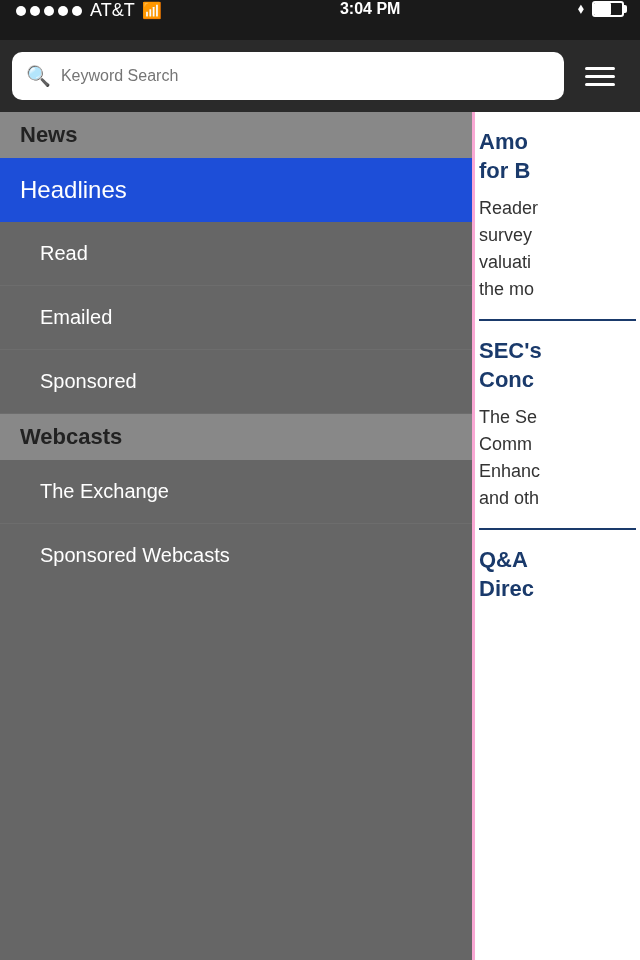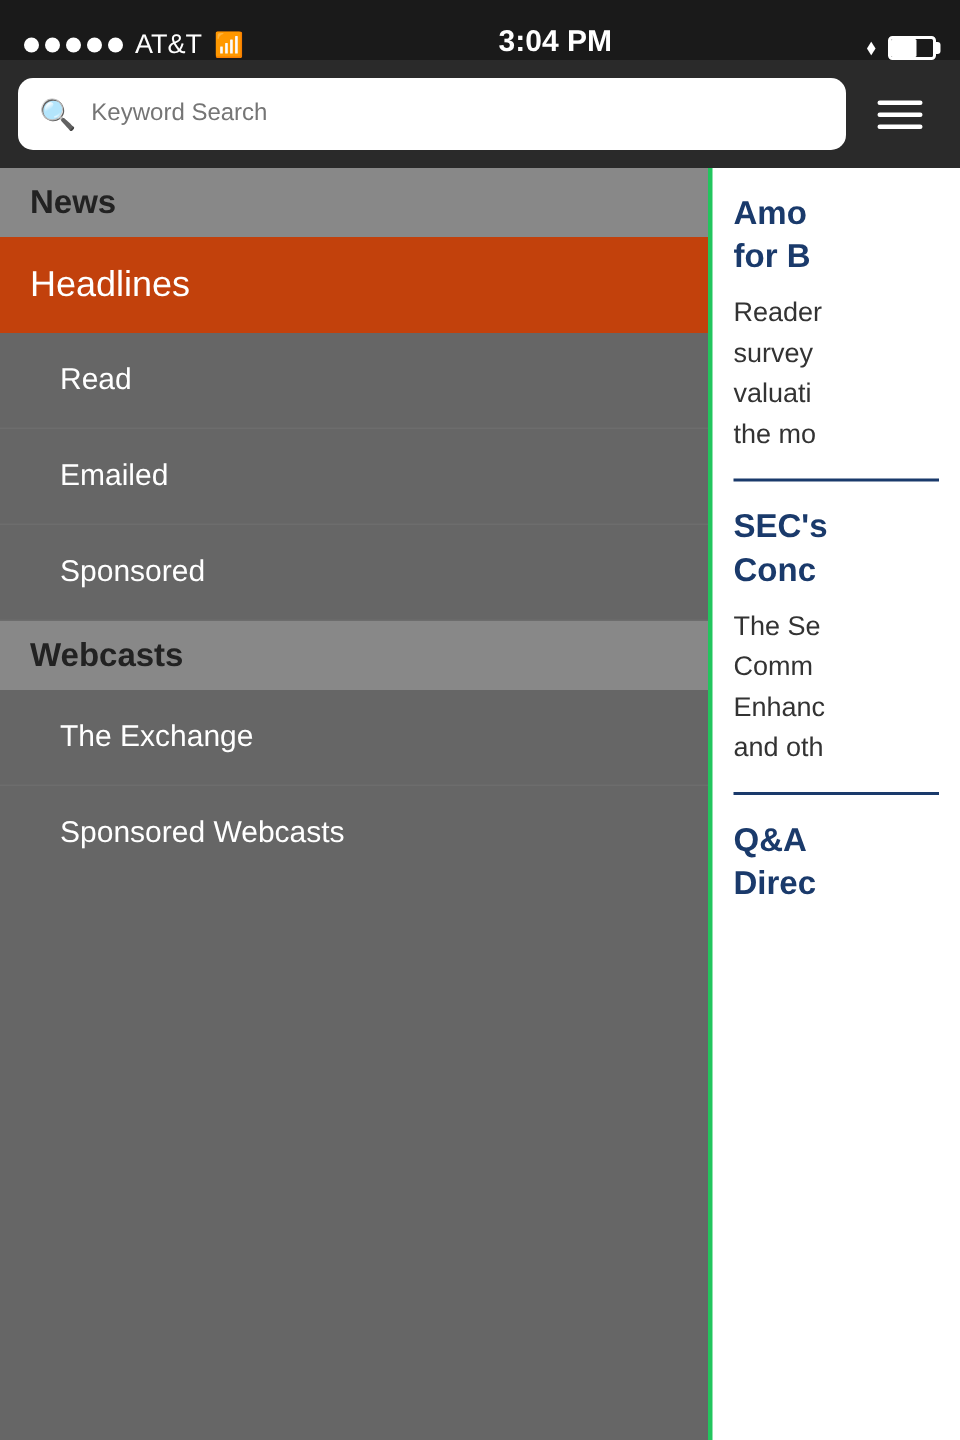--- a/index.html
+++ b/index.html
@@ -10,21 +10,21 @@
       font-family: -apple-system, 'Helvetica Neue', Arial, sans-serif;
       overflow: hidden;
       background: #fff;
     }
 
     
     .status-bar {
       background: #1a1a1a;
       height: 40px;
       display: flex;
-      align-items: flex-end;
+      align-items: flex-start;
       justify-content: space-between;
       padding: 0 16px;
       color: #fff;
       font-size: 18px;
       font-weight: 500;
     }
     .status-left {
       display: flex;
       align-items: center;
       gap: 8px;
@@ -34,21 +34,21 @@
     }
     .dot {
       width: 10px; height: 10px;
       border-radius: 50%;
       background: #fff;
     }
     .wifi-icon {
       font-size: 16px;
     }
     .status-center {
-      font-size: 20px;
+      font-size: 16px;
       font-weight: 600;
     }
     .status-right {
       display: flex;
       align-items: center;
       gap: 8px;
     }
     .battery {
       width: 32px; height: 16px;
       border: 2px solid #fff;
@@ -139,21 +139,21 @@
     .section-header {
       background: #888;
       padding: 10px 20px;
       color: #222;
       font-size: 22px;
       font-weight: 600;
     }
 
     
     .headlines-item {
-      background: #c2410c;
+      background: #1d4ed8;
       padding: 18px 20px;
       color: #fff;
       font-size: 24px;
       font-weight: 500;
       cursor: pointer;
     }
 
     
     .sub-item {
       padding: 20px 40px;
@@ -165,22 +165,22 @@
     }
     .sub-item:last-child {
       border-bottom: none;
     }
 
     
     .content-pane {
       flex: 1;
       background: #fff;
       overflow-y: auto;
-      padding: 16px 14px;
-      border-left: 3px solid #22c55e;
+      padding: 16px 4px;
+      border-left: 3px solid #f9a8d4;
     }
 
     .article-title {
       color: #1a3a6b;
       font-size: 22px;
       font-weight: 700;
       line-height: 1.3;
       margin-bottom: 10px;
     }
     .article-body {

